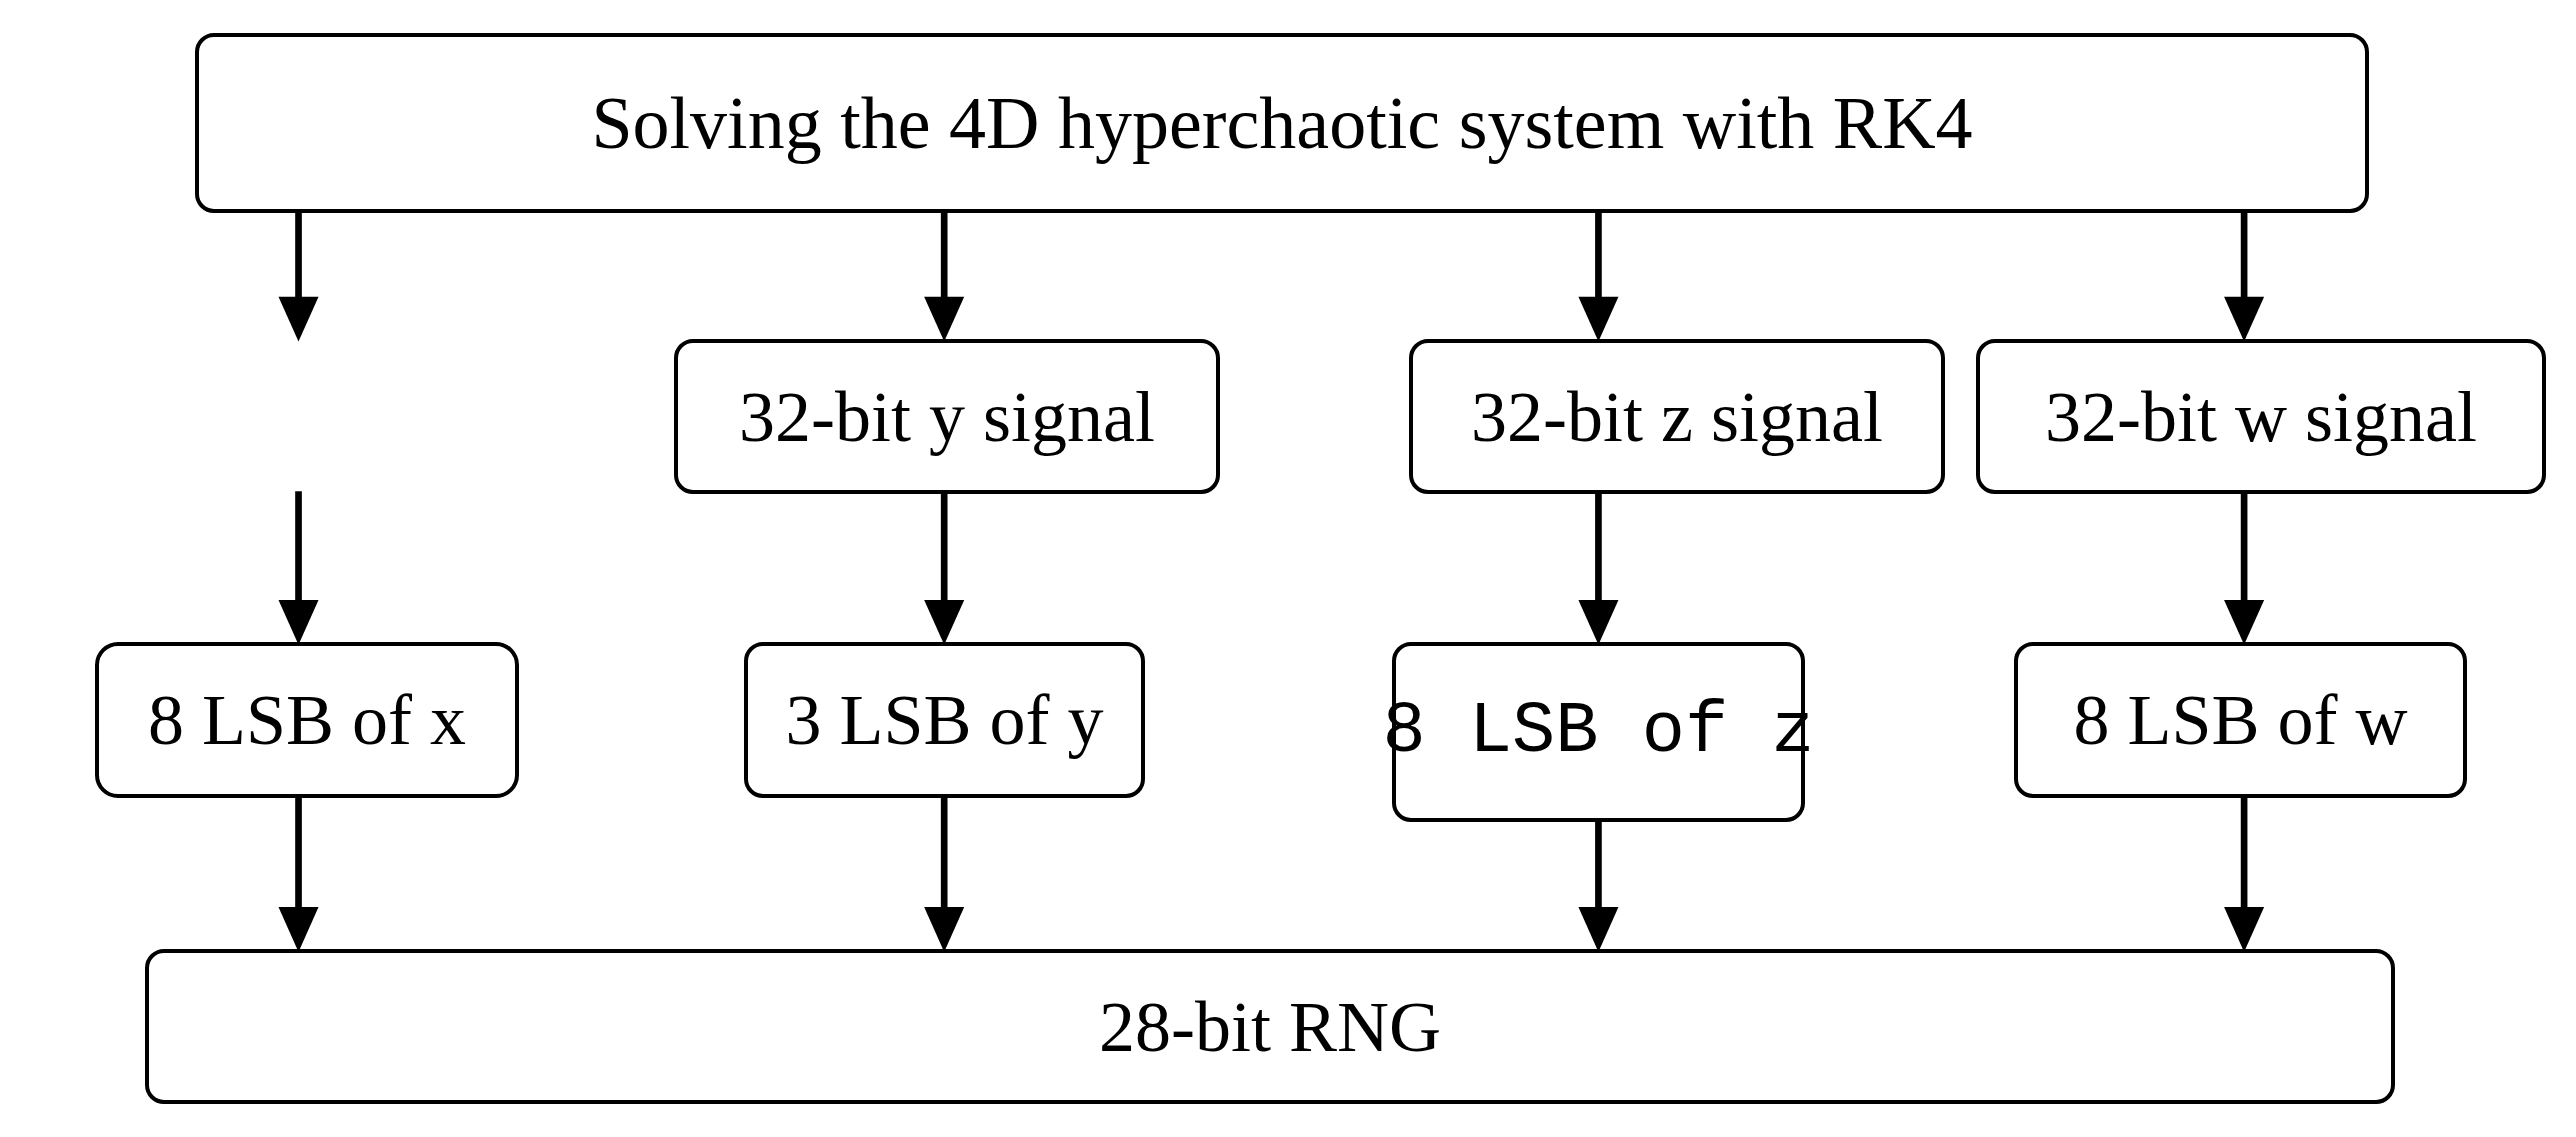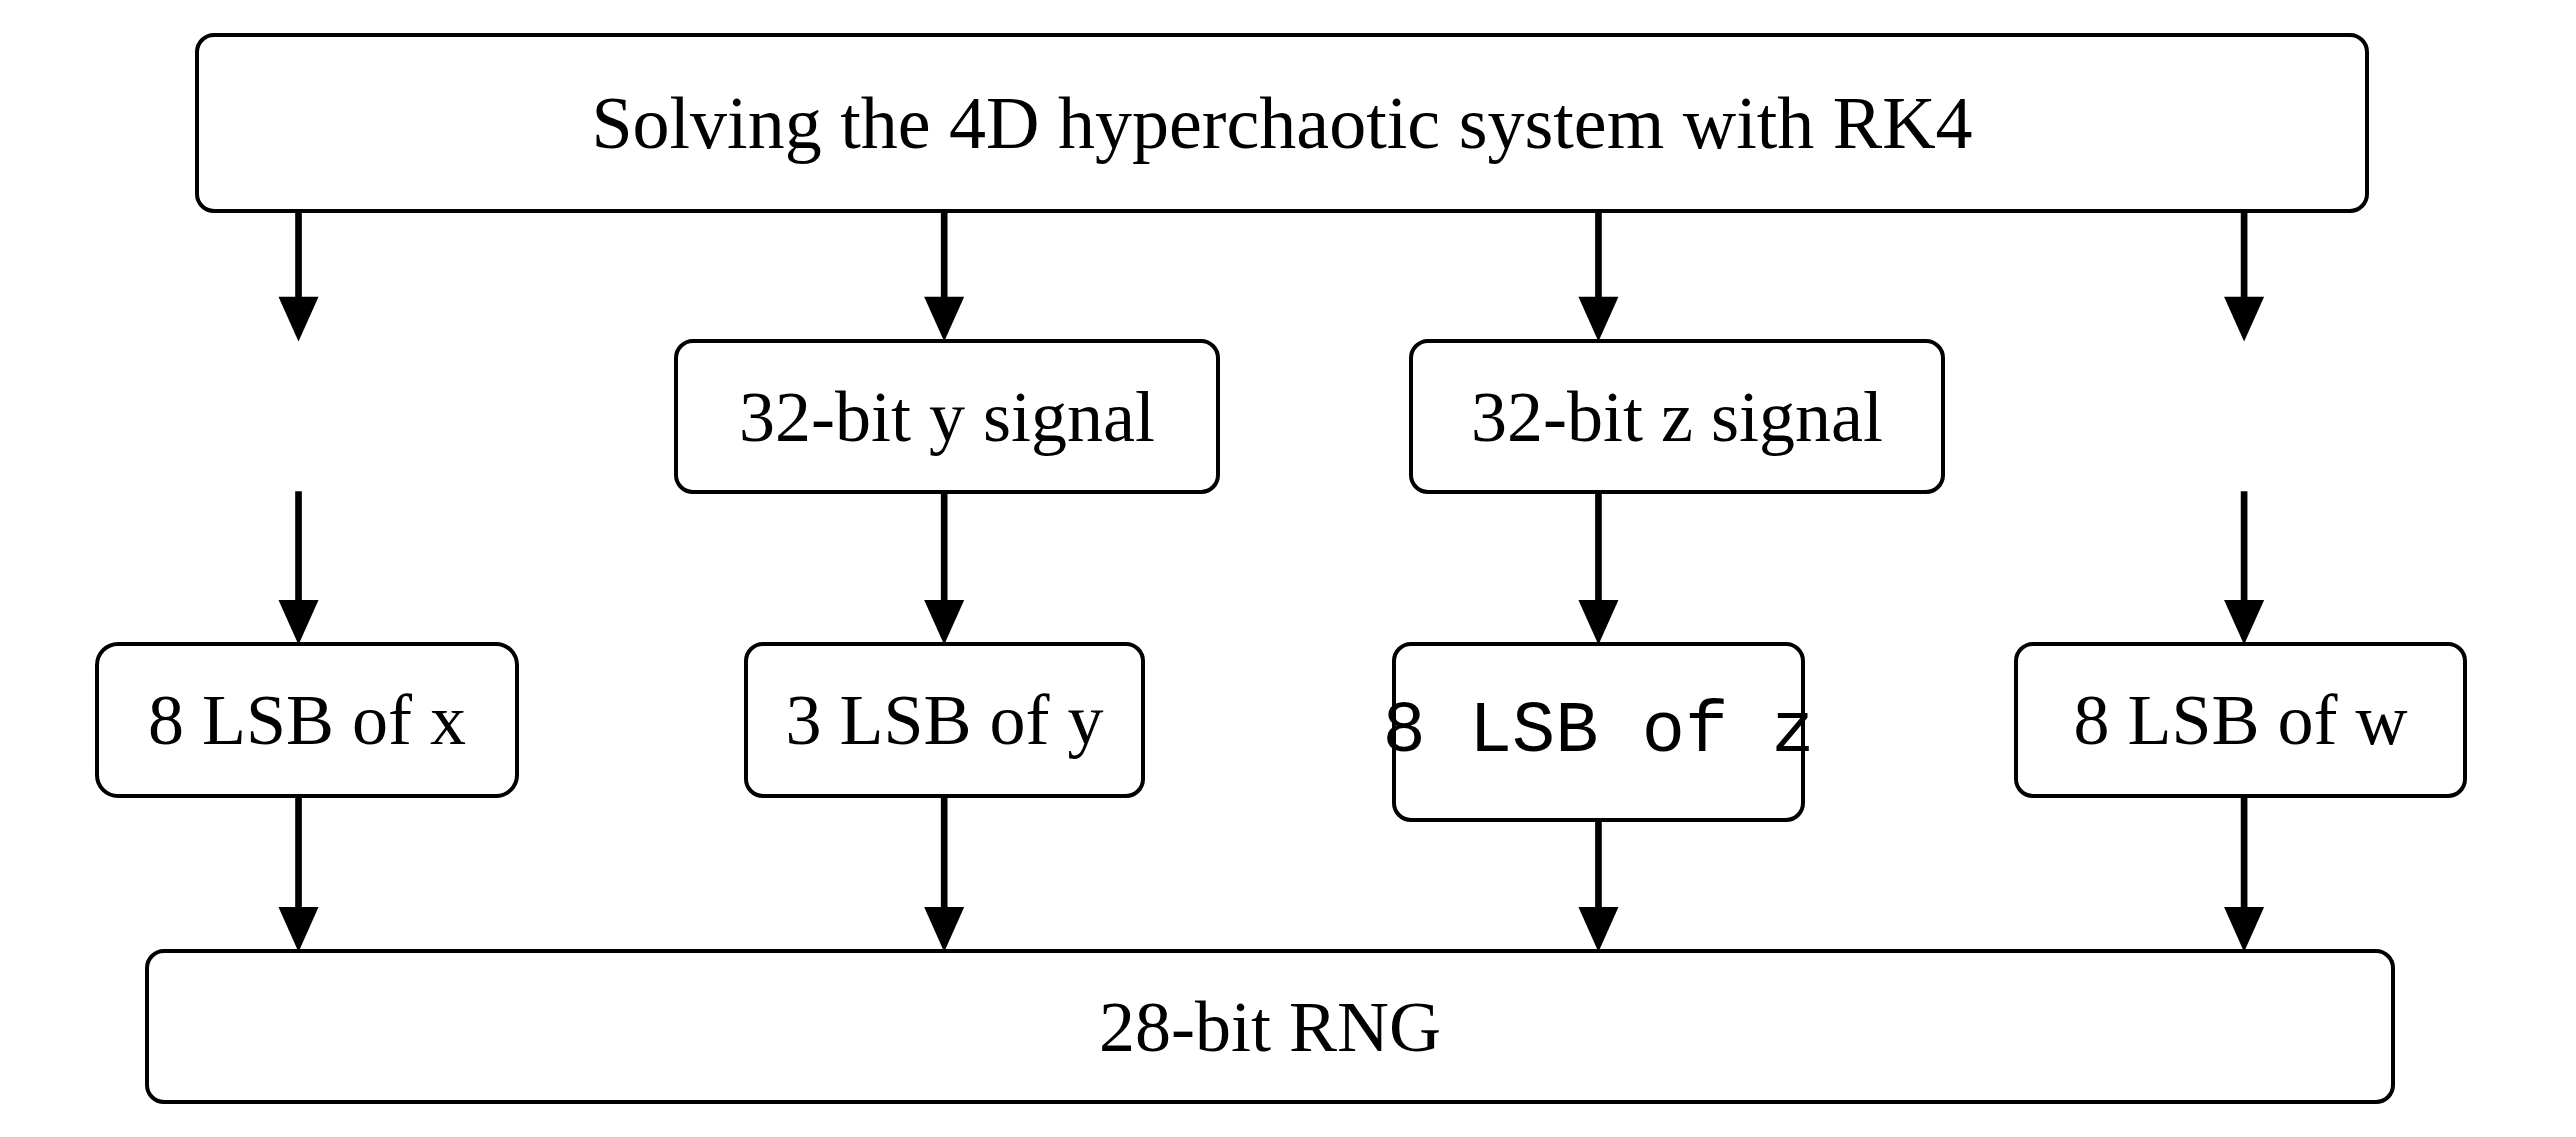--- a/index.html
+++ b/index.html
@@ -46,20 +46,21 @@
 
 <div class="canvas">
 
   <div class="node title-node" style="left:183px; top:33px; width:2174px; height:180px;margin-left:12px;">Solving the 4D hyperchaotic system with RK4</div>
 
 
   <div class="node mid-node" style="left:674px; top:339px; width:546px; height:155px;">32-bit y signal</div>
 
   <div class="node mid-node" style="left:1409px; top:339px; width:536px; height:155px;">32-bit z signal</div>
 
+  <div class="node mid-node" style="left:1976px; top:339px; width:570px; height:155px;">32-bit w signal</div>
 
   <div class="node mid-node" style="left:95px; top:642px; width:424px; height:156px;border-radius:23px;">8 LSB of x</div>
 
   <div class="node mid-node" style="left:744px; top:642px; width:401px; height:156px;">3 LSB of y</div>
 
   <div class="node mid-node" style="left:1392px; top:642px; width:413px; height:180px;font-family:Liberation Mono, monospace;">8 LSB of z</div>
 
   <div class="node mid-node" style="left:2014px; top:642px; width:453px; height:156px;">8 LSB of w</div>
 
   <div class="node mid-node" style="left:145px; top:949px; width:2250px; height:155px;">28-bit RNG</div>

